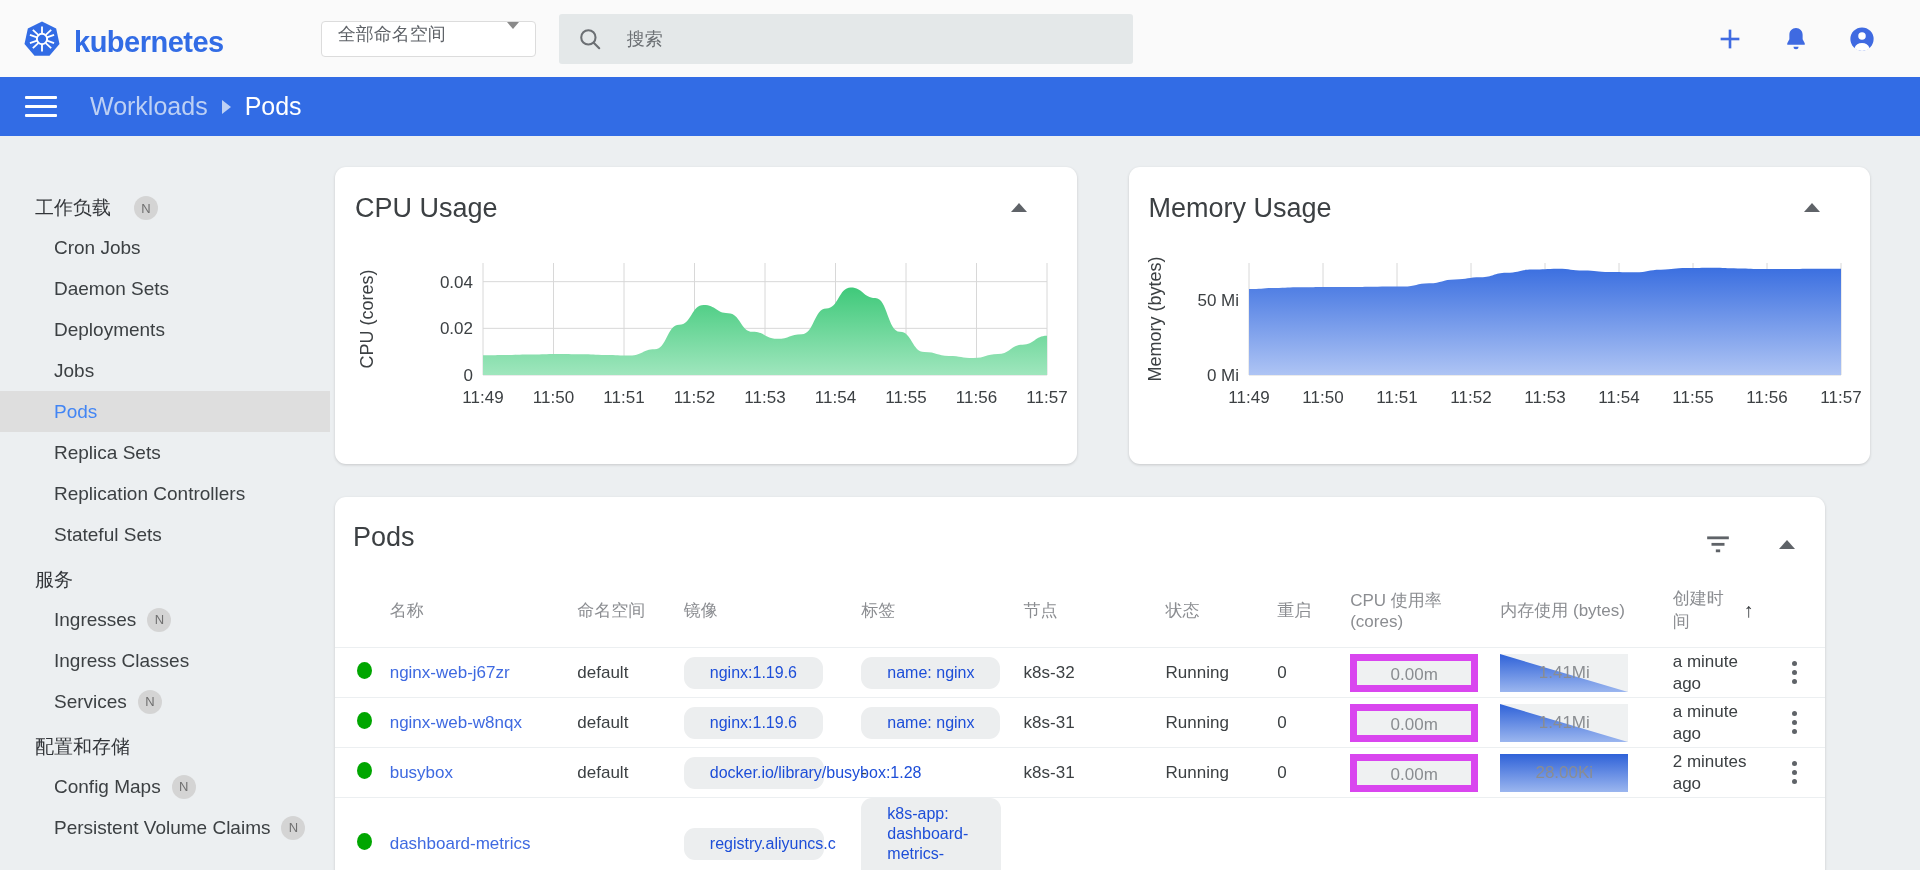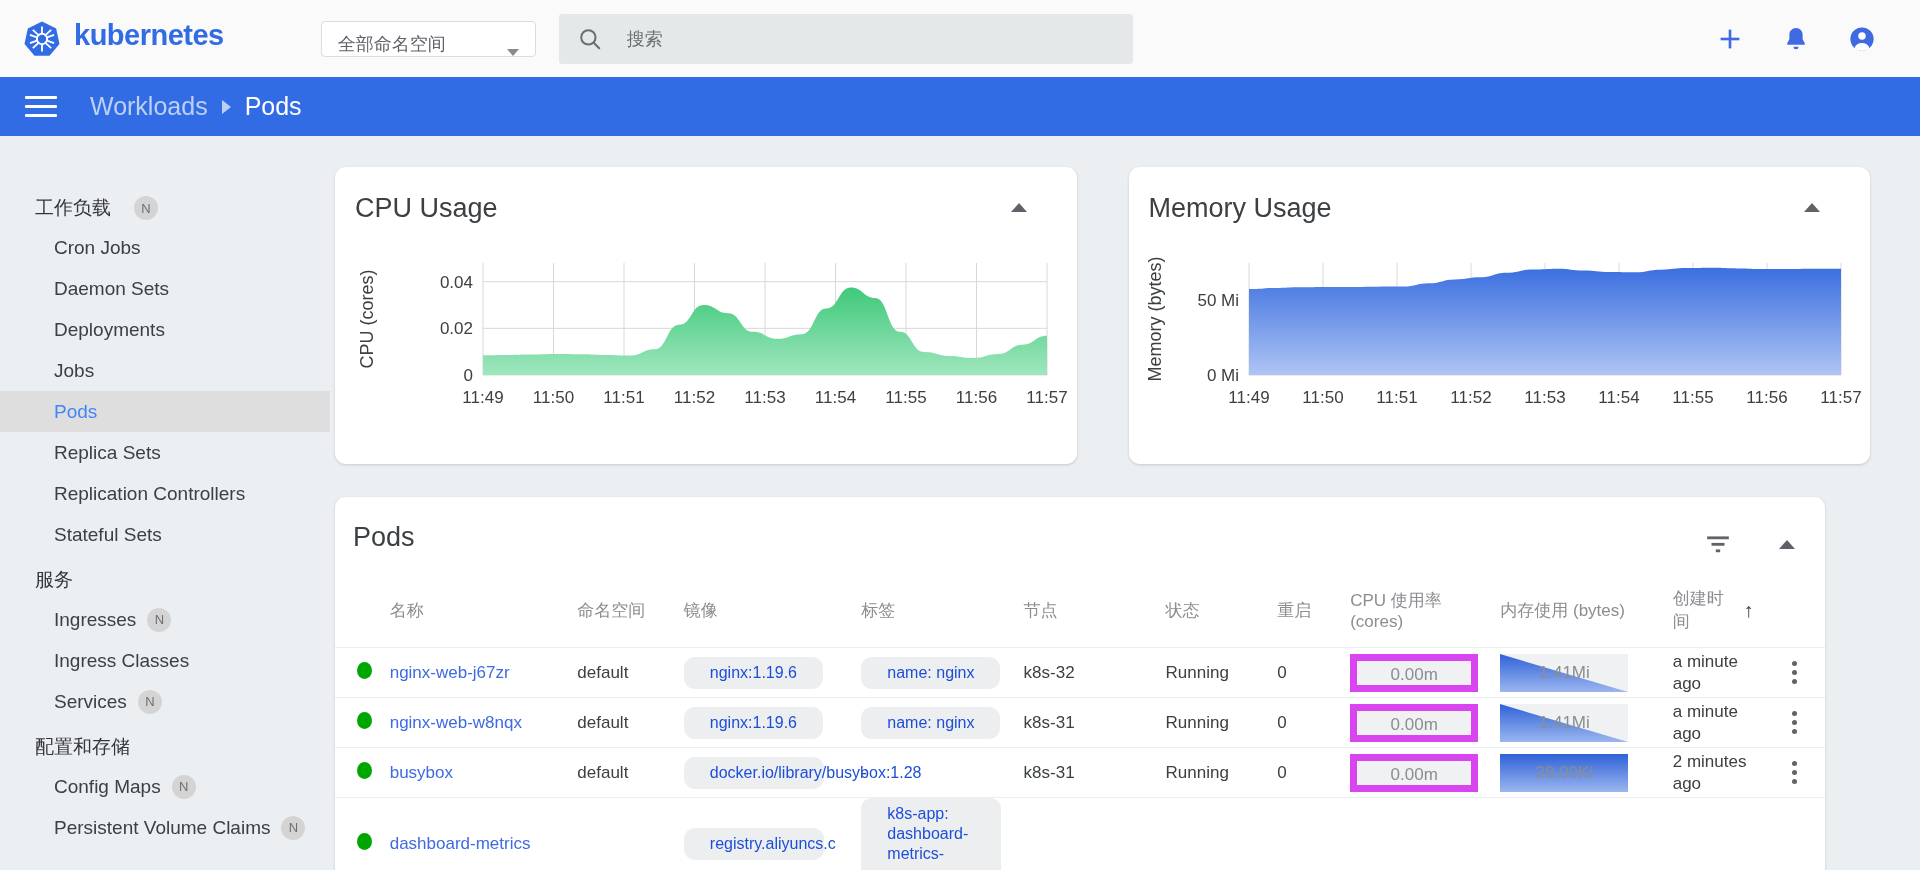--- a/index.html
+++ b/index.html
@@ -9,30 +9,30 @@
     background: #eceff1;
     overflow: hidden;
   }
 
   
   .topbar {
     position: absolute; top: 0; left: 0; width: 1920px; height: 77px;
     background: #fafafa;
     display: flex; align-items: center;
   }
-  .brand { display: flex; align-items: flex-start; margin-left: 22px; }
+  .brand { display: flex; align-items: flex-end; margin-left: 22px; }
   .brand-logo { width: 40px; height: 40px; }
   .brand-text {
     font-size: 29px; color: #326ce5; font-weight: 700;
     margin-left: 12px; letter-spacing: -0.5px;
   }
   .ns-select {
     margin-left: 97px; width: 215px; height: 36px;
     border: 1px solid #dcdcdc; border-radius: 4px; background: #fff;
-    display: flex; align-items: flex-end; justify-content: space-between;
+    display: flex; align-items: flex-start; justify-content: space-between;
     padding: 0 16px;
   }
   .ns-select-label { font-size: 18px; color: #5f6368; }
   .caret-down {
     width: 0; height: 0;
     border-left: 6px solid transparent; border-right: 6px solid transparent;
     border-top: 7px solid #8a8a8a;
   }
   .searchbox {
     margin-left: 23px; width: 574px; height: 50px;

